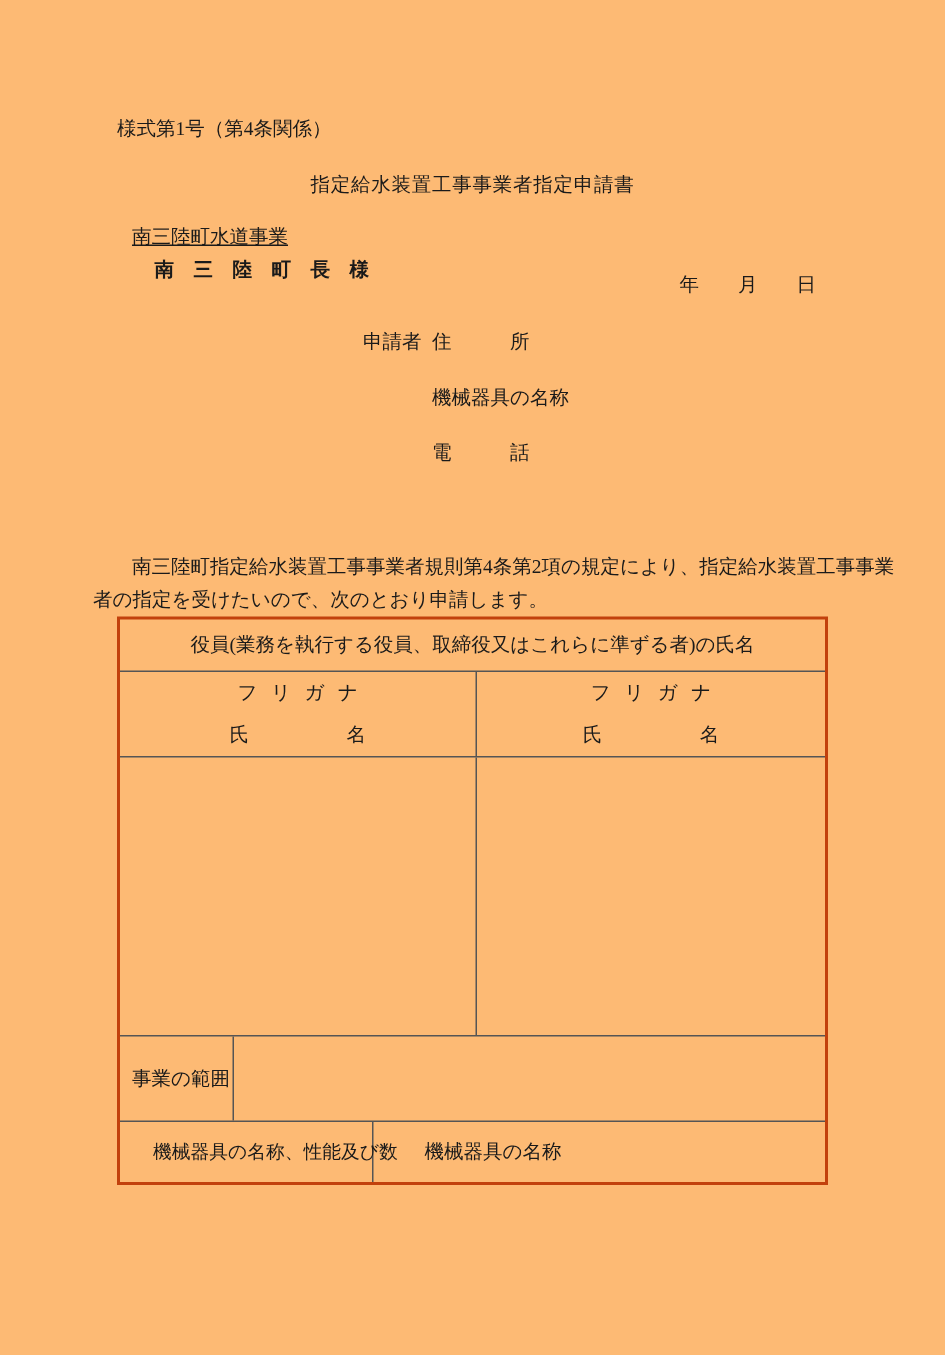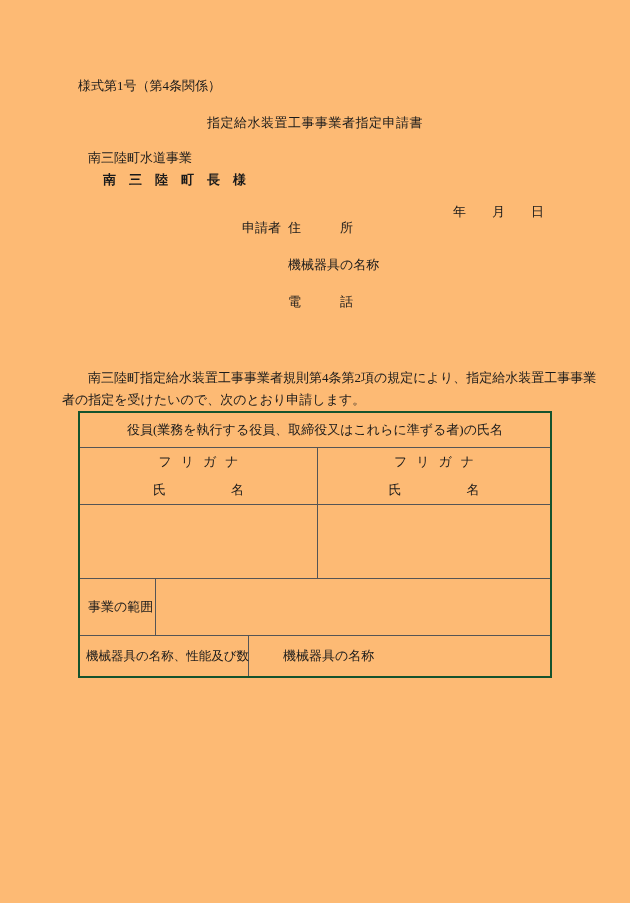--- a/index.html
+++ b/index.html
@@ -14,40 +14,40 @@
     background: #fdba74;
     font-family: "Liberation Serif", "DejaVu Serif", serif;
     color: #1a1a1a;
     font-size: 13px;
     overflow: hidden;
   }
   .abs { position: absolute; line-height: 16px; }
 
   .form-number { left: 78px; top: 78px; }
   .doc-title { left: 0; right: 0; top: 115px; text-align: center; letter-spacing: 0.5px; }
-  .utility-name { left: 88px; top: 150px; }
+  .utility-name { left: 88px; top: 150px; text-decoration: underline; }
   .addressee { left: 103px; top: 172px; font-weight: bold; }
-  .date-line { left: 453px; top: 204px; text-align: right; }
+  .date-line { left: 453px; top: 182px; text-align: right; }
 
   .applicant-block { left: 242px; top: 220px; display: flex; }
   .applicant-label { margin-right: 7px; }
   .applicant-fields .field-line {
     height: 37px;
     line-height: 16px;
   }
 
   .body-par { left: 62px; top: 367px; width: 514px; }
   .body-par .line { line-height: 21.5px; white-space: nowrap; font-family: Liberation Serif, serif; }
   .body-par .line.first { text-indent: 26px; }
 
   .form-table {
     position: absolute;
     left: 78px; top: 411px;
-    width: 474px; height: 267px;
-    border: 2px solid #14532d;
+    width: 474px; height: 379px;
+    border: 2px solid #c2410c;
     box-sizing: border-box;
     display: flex;
     flex-direction: column;
   }
   .t-row { display: flex; box-sizing: border-box; }
   .t-row.r1 {
     height: 35px;
     border-bottom: 1px solid #555;
     align-items: center;
     justify-content: center;
@@ -80,21 +80,21 @@
     padding-left: 8px;
   }
   .scope-value-cell { flex: 1; }
 
   .equip-label-cell {
     width: 169px;
     box-sizing: border-box;
     border-right: 1px solid #555;
     display: flex;
     align-items: center;
-    padding-left: 6px;
+    padding-left: 22px;
     white-space: nowrap;
     font-size: 12.5px;
   }
   .equip-value-cell {
     flex: 1;
     display: flex;
     align-items: center;
     padding-left: 34px;
   }
 </style>

